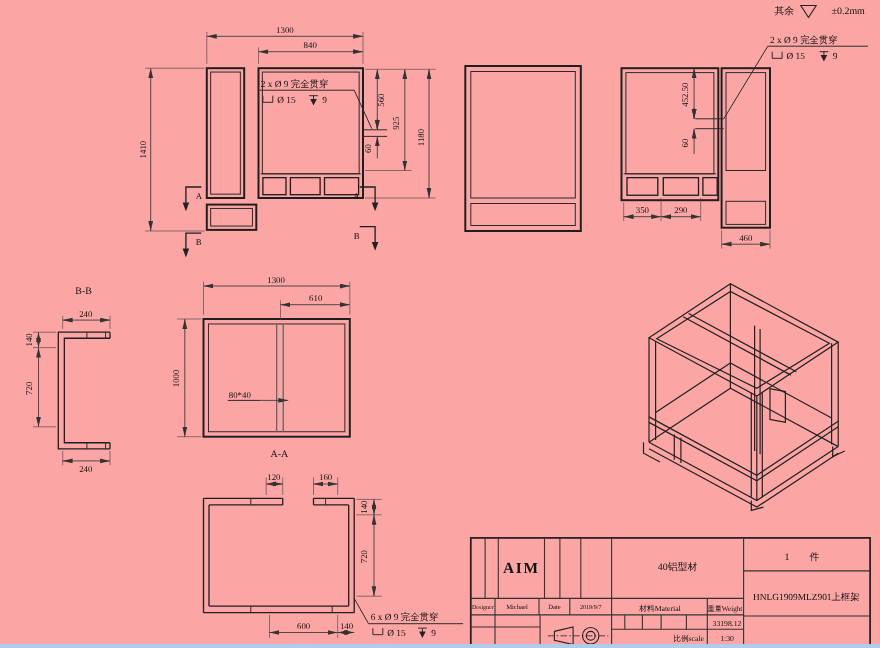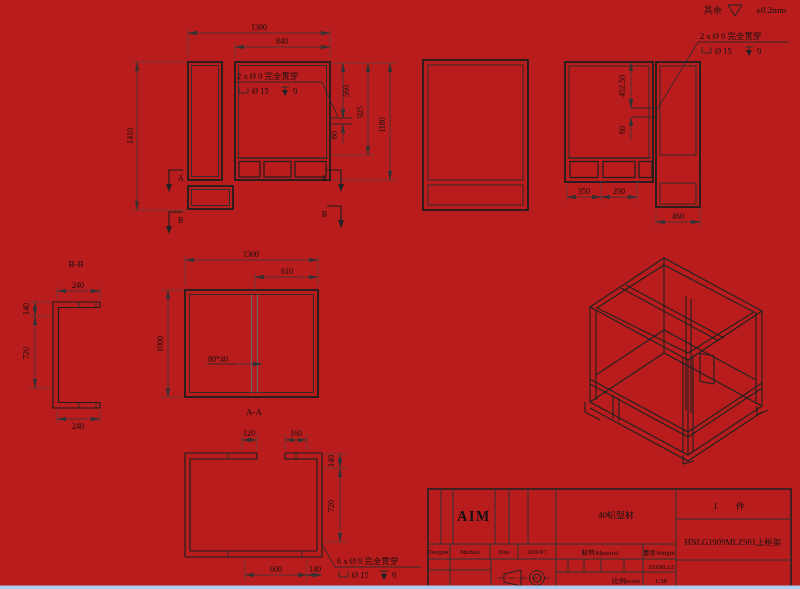--- a/index.html
+++ b/index.html
@@ -1,16 +1,16 @@
 <!DOCTYPE html>
 <html><head>
 <meta charset="utf-8">
 <style>
   html,body{margin:0;padding:0;background:#fff;}
-  #sheet{position:relative;width:800px;height:589px;background:#b91c1c;overflow:hidden;
+  #sheet{position:relative;width:800px;height:589px;background:#fca5a5;overflow:hidden;
          font-family:"Liberation Serif", serif;}
   svg{display:block}
   .ol{fill:none;stroke:#1f1f1f;stroke-width:1.8;}
   .ml{fill:none;stroke:#1f1f1f;stroke-width:1.2;}
   .il{fill:none;stroke:#2a2a2a;stroke-width:0.9;}
   .dl{fill:none;stroke:#3a3a3a;stroke-width:0.8;}
   .el{fill:none;stroke:#4a4a4a;stroke-width:0.6;}
   .iso{fill:none;stroke:#222;stroke-width:1.1;}
   .tb{fill:none;stroke:#333;stroke-width:1;}
   .tbo{fill:none;stroke:#222;stroke-width:1.6;}

